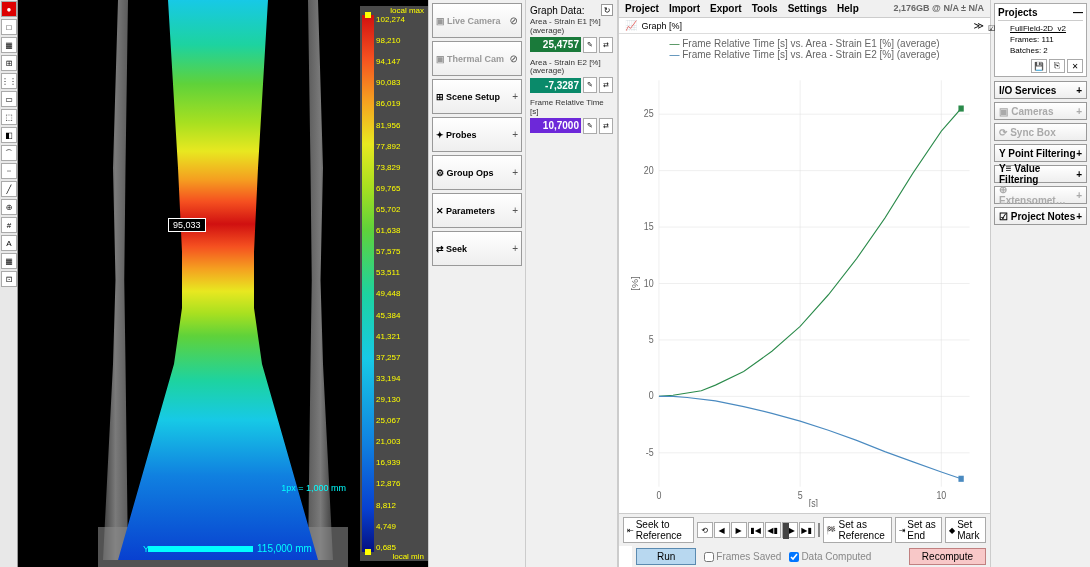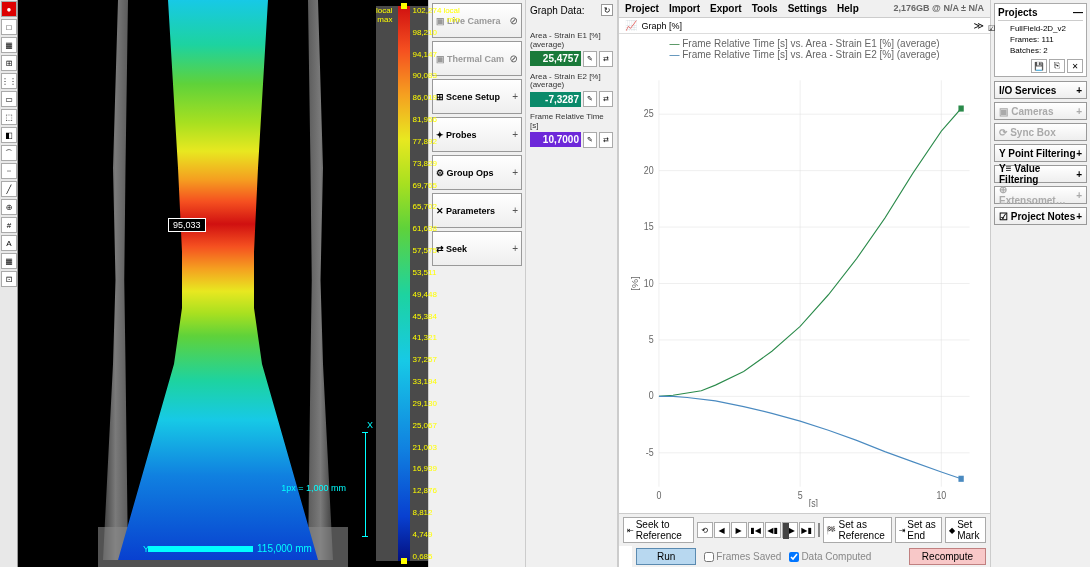--- a/index.html
+++ b/index.html
@@ -25,41 +25,41 @@
 .h-ruler { position: absolute; left: 130px; bottom: 13px; color: #0ff; font-size: 9px; display: flex; align-items: center; }
 .h-ruler .line { width: 105px; height: 1px; background: #0ff; border-left: 1px solid #0ff; border-right: 1px solid #0ff; height: 6px; }
 .h-ruler .txt { margin-left: 4px; }
 .y-label { position:absolute; left:125px; bottom:13px; color:#0ff; font-size:9px;}
 .px-label { position: absolute; right: 82px; bottom: 74px; color: #0ff; font-size: 9px; }
 .v-ruler { position: absolute; right: 60px; bottom: 30px; width: 6px; height: 105px; border-top:1px solid #0ff; border-bottom:1px solid #0ff;}
 .v-ruler::before{content:'';position:absolute;left:3px;top:0;bottom:0;width:1px;background:#0ff;}
 .x-label{position:absolute;right:55px;top:420px;color:#0ff;font-size:9px;}
 
 
-.colorbar-wrap { position: absolute; right: 0; top: 6px; bottom: 6px; width: 52px; background: #4a4a4a; display: flex; }
+.colorbar-wrap { position: absolute; right: 0; top: 6px; bottom: 6px; width: 68px; background: #4a4a4a; display: flex; flex-direction: column; }
 .colorbar-wrap .lbl-top { color: #ff0; font-size: 8px; text-align: right; padding-right: 4px; }
 .colorbar-wrap .lbl-bot { color: #ff0; font-size: 8px; text-align: right; padding-right: 4px; }
 .colorbar-body { flex: 1; display: flex; }
 .gradient { width: 12px; margin-left:2px; background: linear-gradient(180deg, #d01010 0%, #f55020 8%, #f5a020 16%, #e8e820 24%, #a8e020 32%, #5fd23a 40%, #1dd3a0 52%, #17c9e6 64%, #1080e0 80%, #0840d0 92%, #041080 100%); position:relative;}
 .gradient::before,.gradient::after{content:'';position:absolute;width:6px;height:6px;background:#ff0;}
 .gradient::before{top:-3px;left:3px;}
 .gradient::after{bottom:-3px;left:3px;}
 .ticks { flex: 1; display: flex; flex-direction: column; justify-content: space-between; padding: 0 2px; }
 .ticks span { color: #ff0; font-size: 8px; white-space: nowrap; }
 
 
 .mid-panel { flex: 0 0 98px; background: #f0f0f0; border-left: 1px solid #ccc; border-right: 1px solid #ccc; padding: 3px; }
 .panel-btn { display: flex; align-items: center; justify-content: space-between; border: 1px solid #999; background: linear-gradient(#fff,#eee); padding: 2px 3px; margin-bottom: 3px; height: 35px; cursor: pointer; }
 .panel-btn .nm { font-size: 9px; font-weight: bold; }
 .panel-btn .sym { font-size: 10px; color: #555; }
 .panel-btn.disabled .nm { color: #999; }
 
 
 .data-panel { flex: 0 0 92px; background: #f0f0f0; padding: 4px; border-right: 1px solid #ccc; }
-.data-panel .hdr { font-size: 9px; margin-bottom: 16px; display:flex; justify-content:space-between; align-items:center;}
+.data-panel .hdr { font-size: 9px; margin-bottom: 2px; display:flex; justify-content:space-between; align-items:center;}
 .data-panel .hdr .ref{width:12px;height:12px;border:1px solid #999;background:#fff;display:flex;align-items:center;justify-content:center;font-size:8px;}
 .data-field { margin-bottom: 6px; }
 .data-field .lbl { font-size: 8px; color: #333; line-height: 1.1; }
 .data-field .row { display: flex; align-items: center; gap: 2px; margin-top: 1px; }
 .data-field .val { flex: 1; padding: 2px; font-weight: bold; text-align: right; font-size: 10px; }
 .val.green { background: #1a7a3a; color: #fff; }
 .val.teal { background: #0a8a6a; color: #fff; }
 .val.orange { background: #6d28d9; color: #fff; }
 .mini-btn { width: 14px; height: 16px; border: 1px solid #aaa; background: #fff; font-size: 7px; display: flex; align-items: center; justify-content: center; }
 
@@ -86,21 +86,21 @@
 .run-btn { background: #b8d8f0; border: 1px solid #5a8ab0; padding: 2px 20px; font-size: 10px; }
 .recompute-btn { background: #f8c8c8; border: 1px solid #c08080; padding: 2px 12px; font-size: 10px; }
 .chk { font-size: 8px; color: #888; display: flex; align-items: center; gap: 2px; }
 .chk input { width: 10px; height: 10px; }
 
 
 .right-sidebar { flex: 0 0 100px; background: #f0f0f0; border-left: 1px solid #ccc; padding: 3px; }
 .proj-box { border: 1px solid #aaa; background: #fff; padding: 3px; margin-bottom: 4px; }
 .proj-hdr { display: flex; justify-content: space-between; font-weight: bold; font-size: 10px; margin-bottom: 2px; border-bottom:1px solid #ccc; padding-bottom:2px;}
 .proj-item { font-size: 8px; padding: 1px 0 1px 12px; position:relative; }
-.proj-item.root{padding-left:2px;}
+.proj-item.root{padding-left:2px;text-decoration:underline;}
 .proj-item.root::before{content:'☑';position:absolute;left:-10px;}
 .proj-icons{display:flex;gap:2px;justify-content:flex-end;margin-top:3px;}
 .proj-icons .ic{width:16px;height:14px;border:1px solid #aaa;background:#fff;font-size:8px;display:flex;align-items:center;justify-content:center;}
 .side-btn { display: flex; align-items: center; justify-content: space-between; border: 1px solid #999; background: linear-gradient(#fff,#eee); padding: 2px 4px; margin-bottom: 3px; height: 18px; font-size: 9px; font-weight: bold; }
 .side-btn.disabled { color: #aaa; }
 </style>
 </head>
 <body>
 
 <div class="far-left-toolbar">

